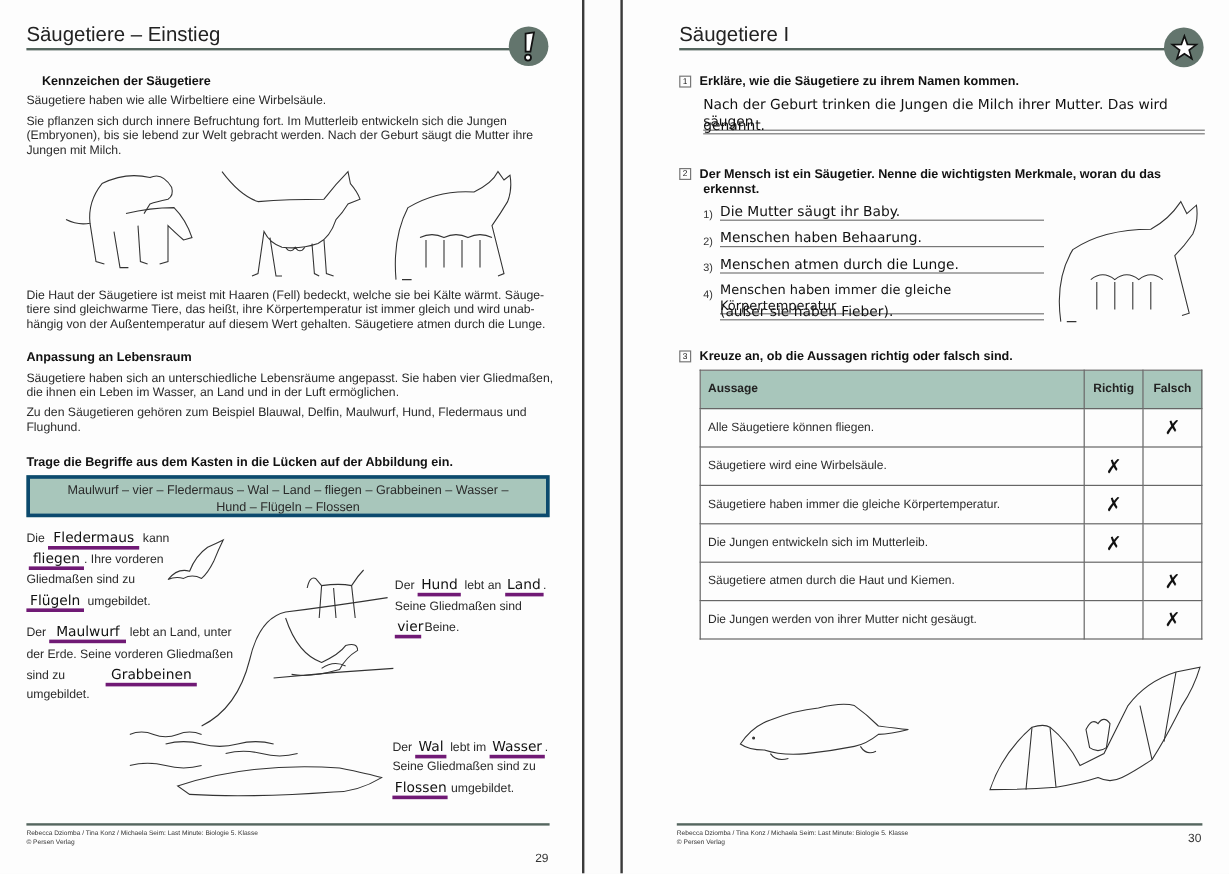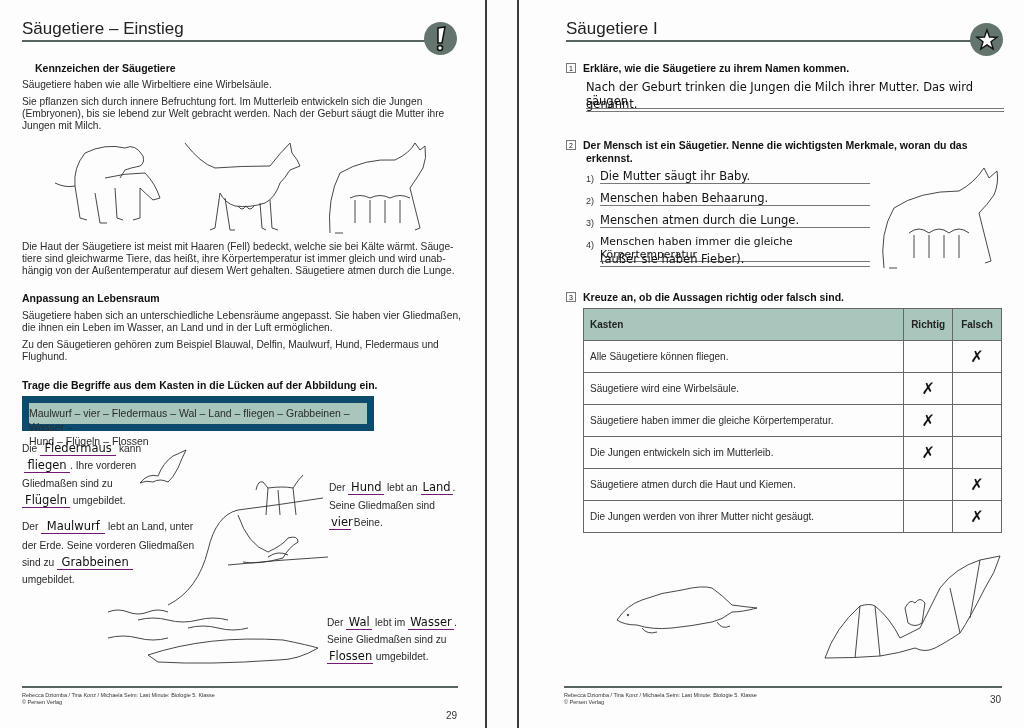--- a/index.html
+++ b/index.html
@@ -11,23 +11,23 @@
   .gutter { position: absolute; left: 489px; top: 0; width: 28px; height: 728px; background: #fcfcfc; }
 
   .title { position: absolute; font-weight: normal; font-size: 17px; color: #222; }
   .title-rule { position: absolute; height: 2px; background: #55665f; }
   .badge { position: absolute; width: 33px; height: 33px; border-radius: 50%; background: #63756d; display: flex; align-items: center; justify-content: center; }
 
   .t { position: absolute; font-size: 10.2px; line-height: 13px; color: #2a2a2a; }
   .h { position: absolute; font-size: 10.5px; font-weight: bold; color: #111; }
   .hand { font-family: "DejaVu Sans", sans-serif; font-size: 11.5px; color: #111; }
 
-  .wordbox { position: absolute; left: 22px; top: 396px; width: 352px; height: 35px; background: #a8c6bb; border: 7px solid #0c4a6e; font-size: 10.5px; line-height: 14px; padding-top: 3px; color: #2a2a2a; }
-
-  .fill { display: inline-block; border-bottom: 1px solid #701a75; text-align: center; padding: 0 2px; line-height: 13px; }
+  .wordbox { position: absolute; left: 22px; top: 396px; width: 436px; height: 35px; background: #a8c6bb; border: 3px solid #0c4a6e; text-align: center; font-size: 10.5px; line-height: 14px; padding-top: 3px; color: #2a2a2a; }
+
+  .fill { display: inline-block; border-bottom: 3px solid #701a75; text-align: center; padding: 0 2px; line-height: 13px; }
 
   .footer-rule { position: absolute; height: 2px; background: #55665f; }
   .footer-text { position: absolute; font-size: 5.5px; line-height: 6.5px; color: #333; }
   .page-num { position: absolute; font-size: 10px; color: #333; }
 
   .numbox { display: inline-block; width: 10px; height: 10px; border: 1px solid #777; font-size: 7px; line-height: 9px; text-align: center; font-weight: normal; margin-right: 7px; vertical-align: 1px; }
 
   .answer-line { position: absolute; border-bottom: 1px solid #777; }
   .list-num { position: absolute; font-size: 9px; color: #333; }
 
@@ -108,21 +108,21 @@
   </svg>
 
   <div class="t" style="left:22px; top:520px;">
     <span>Der</span>
     <span class="fill hand" style="width:64px;">Maulwurf</span>
     <span>lebt an Land, unter</span>
   </div>
   <div class="t" style="left:22px; top:539px;">der Erde. Seine vorderen Gliedmaßen</div>
   <div class="t" style="left:22px; top:556px;">
     <span>sind zu</span>
-    <span class="fill hand" style="width:76px;">Grabbeinen</span>
+    <span class="fill hand" style="width:76px;margin-left:31px;">Grabbeinen</span>
   </div>
   <div class="t" style="left:22px; top:573px;">umgebildet.</div>
 
   <svg class="ill" style="left:108px; top:470px;" width="220" height="200" viewBox="0 0 220 200">
     <path d="M60 135 Q90 120 100 80 Q108 45 130 40 Q170 35 215 28"></path>
     <path d="M130 45 Q140 75 160 82 Q175 75 180 68 Q190 65 190 72 Q180 78 175 88 Q150 95 135 92"></path>
     <path d="M120 95 Q170 90 220 87"></path>
     <path d="M160 87 Q170 80 180 85"></path>
     <path d="M148 20 Q150 10 155 12 L160 18 Q175 16 185 18 Q190 10 195 5 M160 18 L158 45 M185 18 L188 45 M170 20 L172 45"></path>
     <path d="M0 142 Q10 138 20 142 Q30 146 40 142 Q50 138 60 142 M30 150 Q45 146 60 150 Q75 154 90 150 Q105 146 120 150 M80 158 Q95 154 110 158 Q125 162 140 158 M0 168 Q15 164 30 168 Q45 172 60 168"></path>
@@ -199,21 +199,21 @@
   </svg>
 
   <div class="h" style="left:47px; top:291px;">
     <span class="numbox">3</span><span>Kreuze an, ob die Aussagen richtig oder falsch sind.</span>
   </div>
 </div>
 
 <table class="q3">
   <thead>
     <tr>
-      <th style="width:321px;">Kasten</th>
+      <th style="width:321px;">Aussage</th>
       <th class="c" style="width:49px;">Richtig</th>
       <th class="c" style="width:49px;">Falsch</th>
     </tr>
   </thead>
   <tbody>
     <tr>
       <td>Alle Säugetiere können fliegen.</td>
       <td class="c xmark"></td>
       <td class="c xmark">✗</td>
     </tr>

